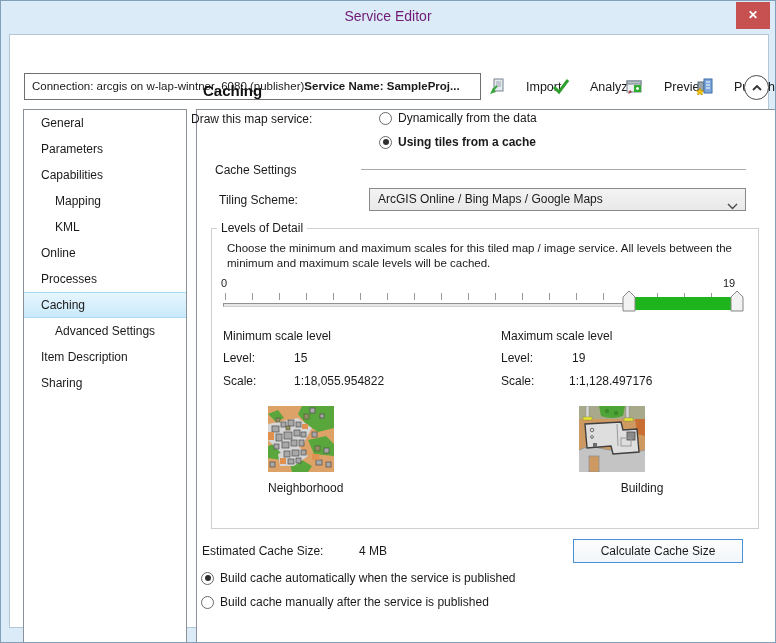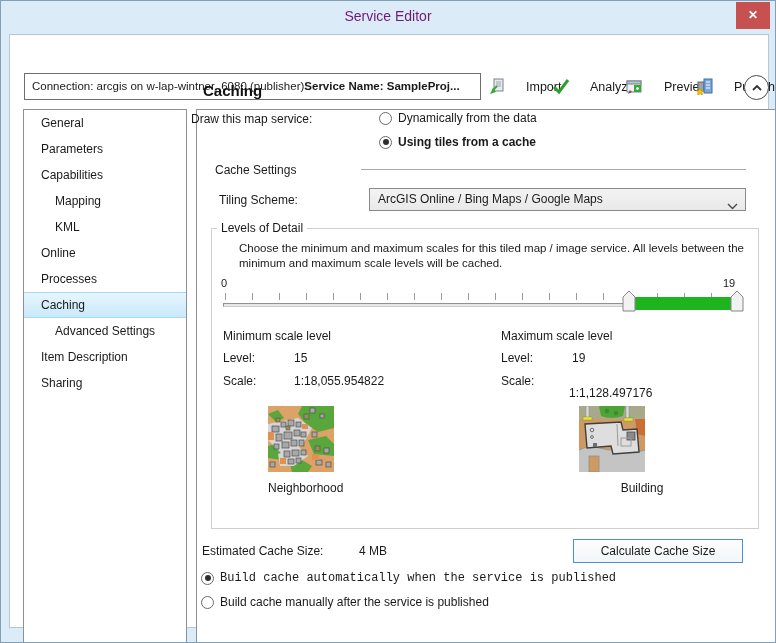--- a/index.html
+++ b/index.html
@@ -37,21 +37,21 @@
   .lbl { font-size:12px; color:#1a1a1a; white-space:nowrap; }
 
   .divider { position:absolute; height:1px; background:#a9a9a9; }
 
   .combo { position:absolute; left:368px; top:187px; width:377px; height:23px; border:1px solid #8a8a8a; background:linear-gradient(#f3f3f3,#e9e9e9); line-height:21px; padding-left:8px; cursor:pointer; white-space:nowrap; overflow:hidden; }
   .combo .chev { position:absolute; right:7px; top:7px; }
 
   .groupbox { position:absolute; left:210px; top:227px; width:548px; height:301px; border:1px solid #cfcfcf; }
   .legend { position:absolute; left:216px; top:220px; background:#fff; padding:0 4px; font-size:12px; }
 
-  .desc { position:absolute; left:238px; top:240px; width:526px; font-size:11.5px; line-height:15px; color:#1a1a1a; }
+  .desc { position:absolute; left:226px; top:240px; width:526px; font-size:11.5px; line-height:15px; color:#1a1a1a; }
 
   
   .tickrow { position:absolute; left:224px; top:292px; width:512px; height:7px;
              background:repeating-linear-gradient(to right,#9a9a9a 0 1px,transparent 1px 27.0px); }
   .track { position:absolute; left:222px; top:302px; width:514px; height:4px; background:#e6e6e6; border:1px solid #919191; border-bottom-color:#cfcfcf; border-right-color:#cfcfcf; }
   .range { position:absolute; top:296px; height:13px; }
   .thumb { position:absolute; top:289px; width:14px; height:22px; cursor:pointer; }
   .sl-num { position:absolute; top:276px; font-size:11px; color:#1a1a1a; }
 
   .thumbnail { position:absolute; top:405px; width:66px; height:66px; }
@@ -203,21 +203,21 @@
   <div class="abs lbl" style="left:500px; top:328px;">Maximum scale level</div>
 
   <div class="abs lbl" style="left:222px; top:350px;">Level:</div>
   <div class="abs lbl" style="left:293px; top:350px;">15</div>
   <div class="abs lbl" style="left:500px; top:350px;">Level:</div>
   <div class="abs lbl" style="left:571px; top:350px;">19</div>
 
   <div class="abs lbl" style="left:222px; top:373px;">Scale:</div>
   <div class="abs lbl" style="left:293px; top:373px;">1:18,055.954822</div>
   <div class="abs lbl" style="left:500px; top:373px;">Scale:</div>
-  <div class="abs lbl" style="left:568px; top:385px;">1:1,128.497176</div>
+  <div class="abs lbl" style="left:568px; top:373px;">1:1,128.497176</div>
 
   <svg class="thumbnail" style="left:267px;" viewBox="0 0 66 66">
     <rect width="66" height="66" fill="#dda268"></rect>
     <path d="M34 0 L66 0 L66 22 L50 26 L38 18 L30 8 Z" fill="#58a63c"></path>
     <path d="M40 34 L58 30 L66 38 L66 50 L46 48 Z" fill="#58a63c"></path>
     <path d="M0 40 L12 36 L20 44 L14 54 L0 52 Z" fill="#58a63c"></path>
     <path d="M22 58 L34 54 L44 60 L40 66 L24 66 Z" fill="#58a63c"></path>
     <path d="M0 8 L10 4 L16 12 L8 16 Z" fill="#58a63c"></path>
     <path d="M0 18 L30 12 L44 22 L34 40 L14 48 L0 34 Z" fill="#d6d6d6"></path>
     <path d="M10 48 L30 40 L40 50 L26 60 L12 60 Z" fill="#d6d6d6"></path>
@@ -283,21 +283,21 @@
     <rect x="42" y="32" width="10" height="8" fill="none" stroke="#9a9a9a"></rect>
     <rect x="14" y="37" width="4" height="4" fill="#6e6e6e"></rect>
     <rect x="10" y="50" width="10" height="16" fill="#cf9a62" stroke="#8f8f8f" stroke-width="0.8"></rect>
   </svg>
   <div class="thumb-caption" style="left:608px; width:66px; text-align:center;">Building</div>
 
   <div class="abs lbl" style="left:201px; top:543px;">Estimated Cache Size:</div>
   <div class="abs lbl" style="left:358px; top:543px;">4 MB</div>
   <button class="calc-btn">Calculate Cache Size</button>
 
-  <div class="radio-row" style="left:200px; top:570px;font-family:Liberation Mono, monospace;">
+  <div class="radio-row" style="left:200px; top:570px;">
     <span class="radio checked"></span>
     <span class="lbl">Build cache automatically when the service is published</span>
   </div>
   <div class="radio-row" style="left:200px; top:594px;">
     <span class="radio"></span>
     <span class="lbl">Build cache manually after the service is published</span>
   </div>
 
 </div>
 

